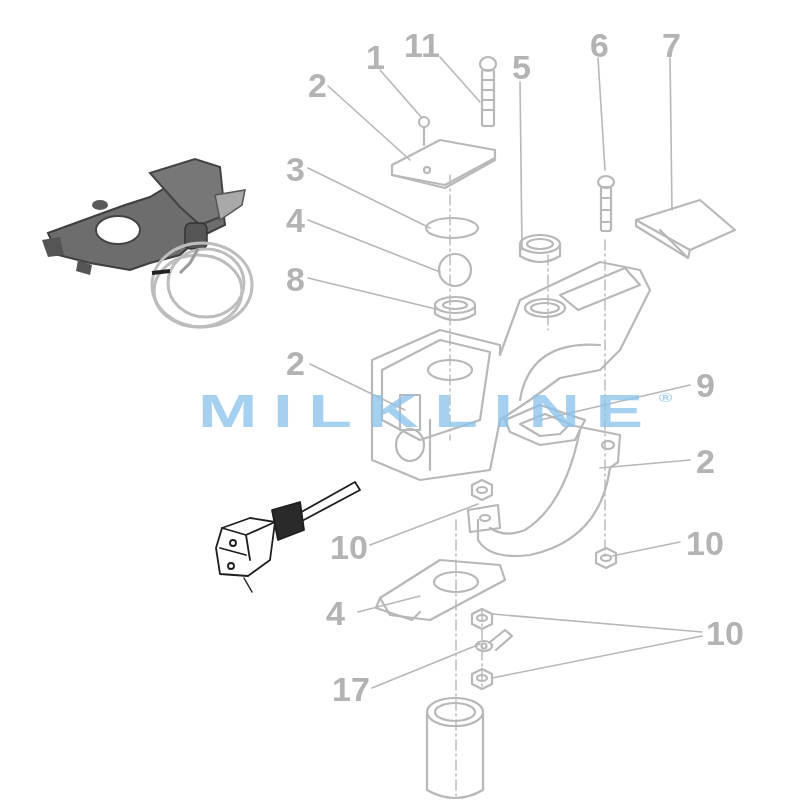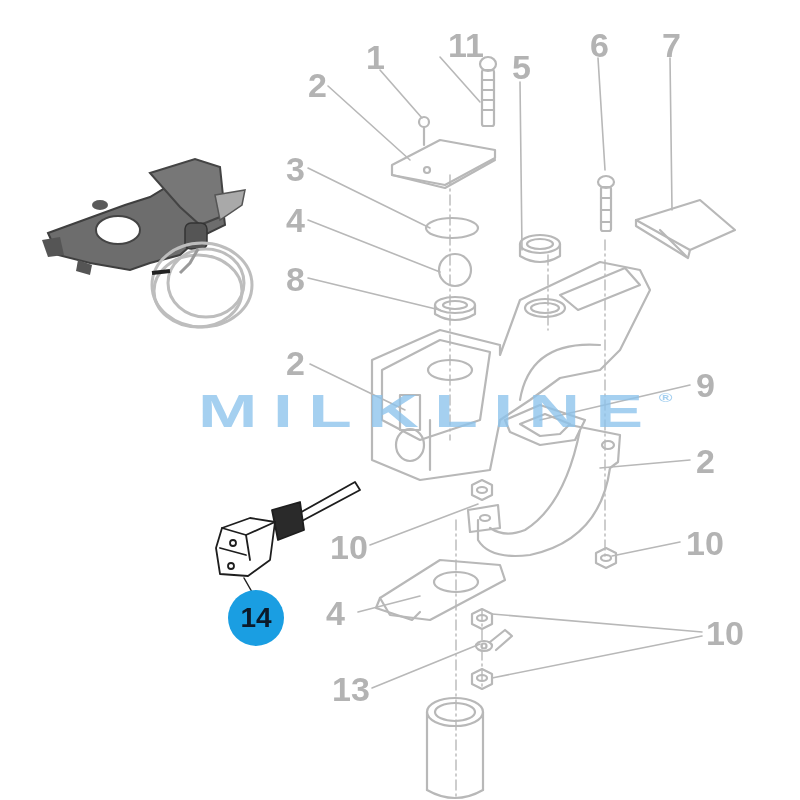--- a/index.html
+++ b/index.html
@@ -192,33 +192,30 @@
       <circle cx="231" cy="566" r="3"></circle>
       <path d="M246 535 L275 522"></path>
     </g>
   </svg>
 
   <div class="watermark">
     <span>MILKLINE</span><sup>®</sup>
   </div>
 
   <div class="label" style="left:366px;top:40px;">1</div>
-  <div class="label" style="left:448px;top:28px;">11</div>
+  <div class="label" style="left:404px;top:28px;">11</div>
   <div class="label" style="left:512px;top:50px;">5</div>
   <div class="label" style="left:590px;top:28px;">6</div>
   <div class="label" style="left:662px;top:28px;">7</div>
   <div class="label" style="left:308px;top:68px;">2</div>
   <div class="label" style="left:286px;top:152px;">3</div>
   <div class="label" style="left:286px;top:203px;">4</div>
   <div class="label" style="left:286px;top:262px;">8</div>
   <div class="label" style="left:286px;top:346px;">2</div>
   <div class="label" style="left:696px;top:368px;">9</div>
   <div class="label" style="left:696px;top:444px;">2</div>
   <div class="label" style="left:330px;top:530px;">10</div>
   <div class="label" style="left:686px;top:526px;">10</div>
   <div class="label" style="left:326px;top:596px;">4</div>
   <div class="label" style="left:706px;top:616px;">10</div>
-  <div class="label" style="left:332px;top:672px;">13</div>
-
-  <div class="badge">
-    <span>14</span>
-  </div>
+  <div class="label" style="left:332px;top:672px;">17</div>
+
 </div>
 
 </body></html>

